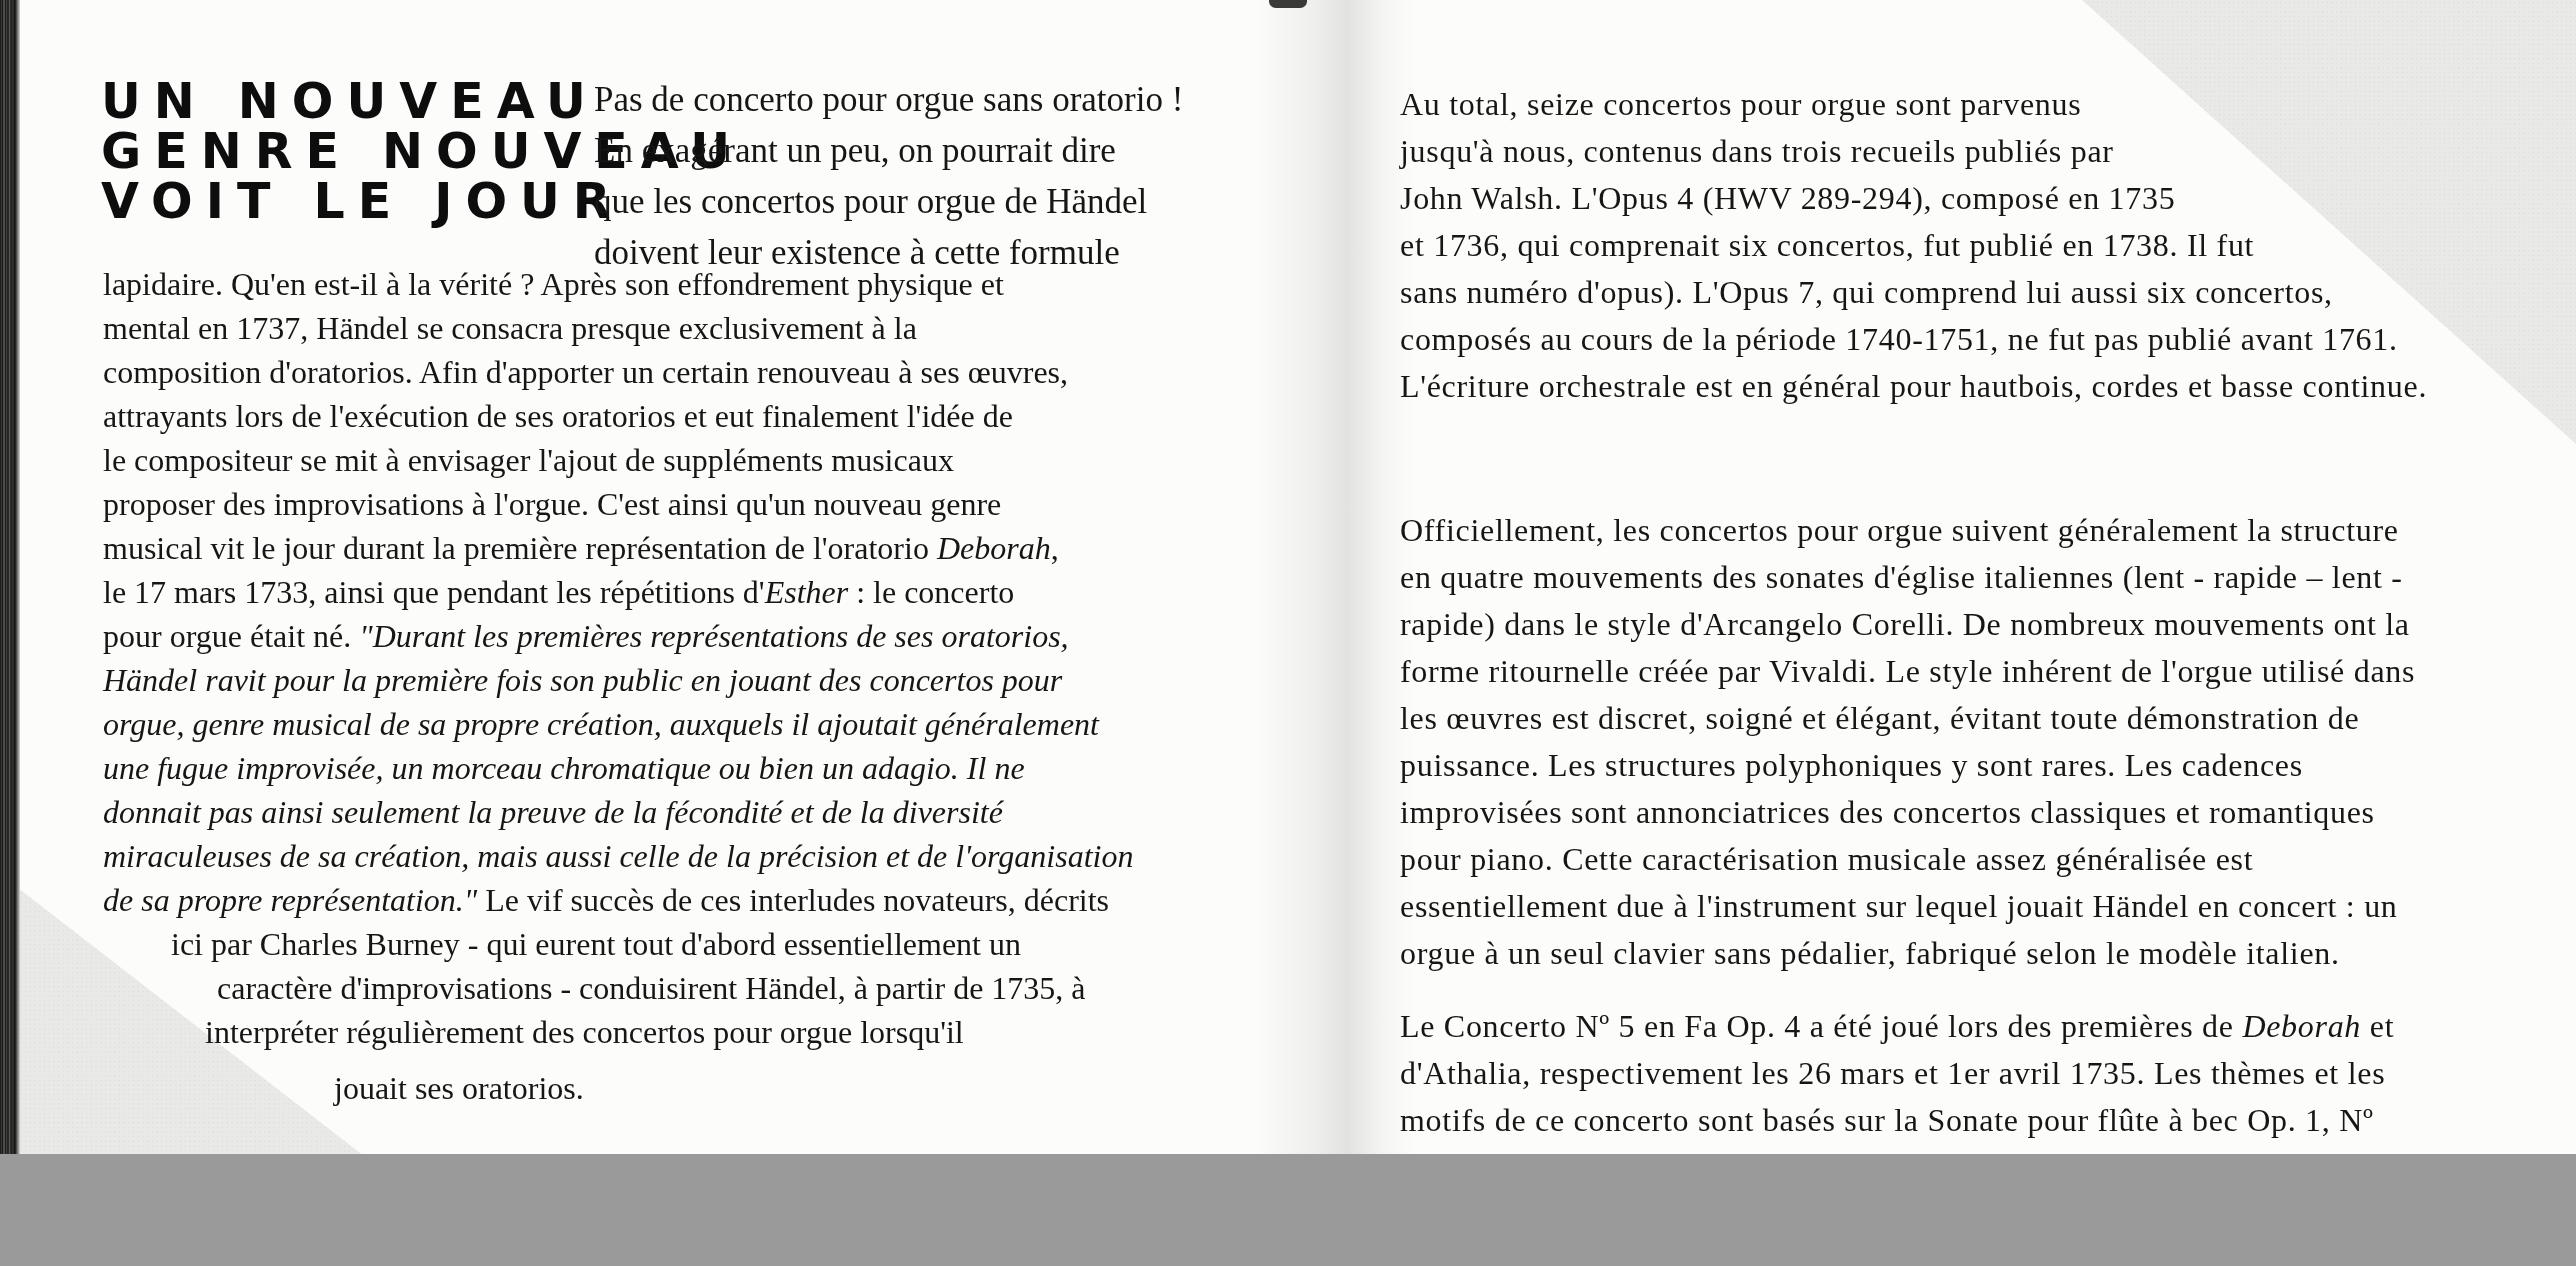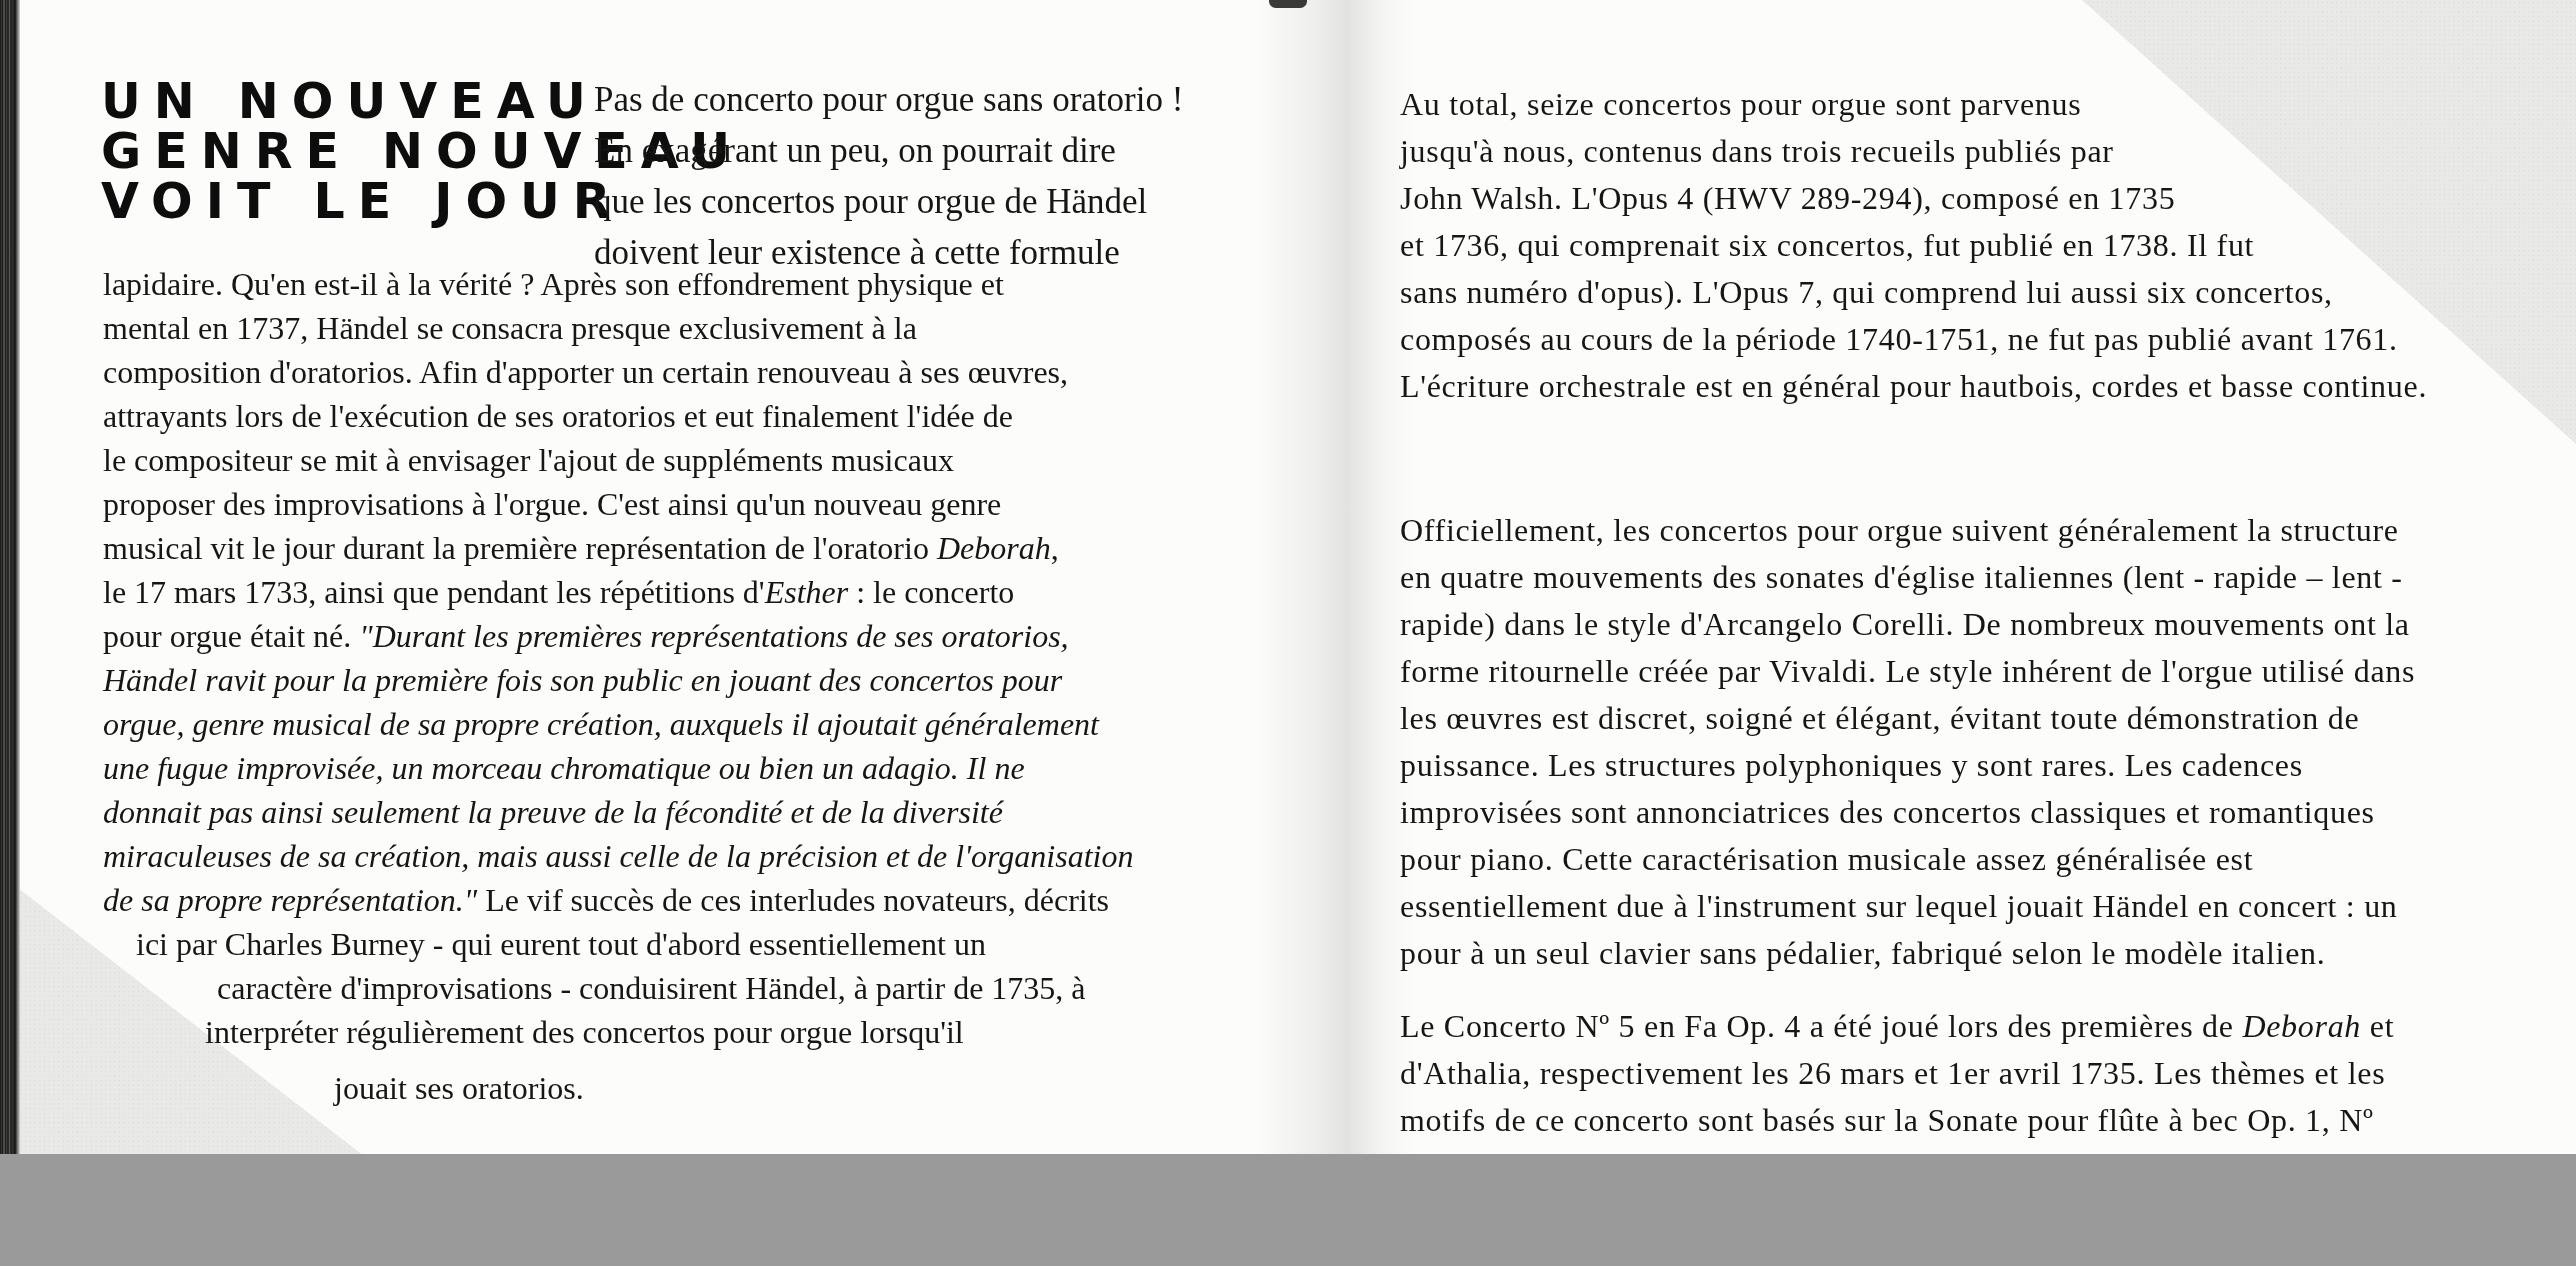--- a/index.html
+++ b/index.html
@@ -116,21 +116,21 @@
         <div class="tl"><span>proposer des improvisations à l'orgue. C'est ainsi qu'un nouveau genre</span></div>
         <div class="tl"><span>musical vit le jour durant la première représentation de l'oratorio </span><span style="font-style: italic;">Deborah</span><span>,</span></div>
         <div class="tl"><span>le 17 mars 1733, ainsi que pendant les répétitions d'</span><span style="font-style: italic;">Esther</span><span> : le concerto</span></div>
         <div class="tl"><span>pour orgue était né. </span><span style="font-style: italic;">"Durant les premières représentations de ses oratorios,</span></div>
         <div class="tl"><span style="font-style: italic;">Händel ravit pour la première fois son public en jouant des concertos pour</span></div>
         <div class="tl"><span style="font-style: italic;">orgue, genre musical de sa propre création, auxquels il ajoutait généralement</span></div>
         <div class="tl"><span style="font-style: italic;">une fugue improvisée, un morceau chromatique ou bien  un adagio. Il ne</span></div>
         <div class="tl"><span style="font-style: italic;">donnait pas ainsi seulement la preuve de la fécondité et de la diversité</span></div>
         <div class="tl"><span style="font-style: italic;">miraculeuses de sa création, mais aussi celle de la précision et de l'organisation</span></div>
         <div class="tl"><span style="font-style: italic;">de sa propre représentation." </span><span>Le vif succès de ces interludes novateurs, décrits</span></div>
-        <div class="tl" style="margin-left: 33px;"><span>ici par Charles Burney - qui eurent tout d'abord essentiellement un</span></div>
+        <div class="tl" style="margin-left: 68px;"><span>ici par Charles Burney - qui eurent tout d'abord essentiellement un</span></div>
         <div class="tl" style="margin-left: 114px;"><span>caractère d'improvisations - conduisirent Händel, à partir de 1735, à</span></div>
         <div class="tl" style="margin-left: 102px;"><span>interpréter régulièrement des concertos pour orgue lorsqu'il</span></div>
         <div class="tl" style="margin-left: 231px; margin-top: 12px;"><span>jouait ses oratorios.</span></div>
       </div>
   </div>
 
   <div>
     <div id="right-para-1" class="right-para">
         <div class="tl"><span>Au total, seize concertos pour orgue sont parvenus</span></div>
         <div class="tl"><span>jusqu'à nous, contenus dans trois recueils publiés par</span></div>
@@ -143,21 +143,21 @@
     <div id="right-para-2" class="right-para">
         <div class="tl"><span>Officiellement, les concertos pour orgue suivent généralement la structure</span></div>
         <div class="tl"><span>en quatre mouvements des sonates d'église  italiennes (lent - rapide – lent -</span></div>
         <div class="tl"><span>rapide) dans le style d'Arcangelo Corelli. De nombreux mouvements ont la</span></div>
         <div class="tl"><span>forme ritournelle créée par Vivaldi. Le style inhérent de l'orgue utilisé dans</span></div>
         <div class="tl"><span>les œuvres est discret, soigné et élégant, évitant toute démonstration de</span></div>
         <div class="tl"><span>puissance. Les structures polyphoniques y sont rares. Les cadences</span></div>
         <div class="tl"><span>improvisées sont annonciatrices des concertos classiques et romantiques</span></div>
         <div class="tl"><span>pour piano. Cette caractérisation musicale assez généralisée est</span></div>
         <div class="tl"><span>essentiellement due à l'instrument sur lequel jouait Händel en concert : un</span></div>
-        <div class="tl"><span>pour à un seul clavier sans pédalier, fabriqué selon le modèle italien.</span></div>
+        <div class="tl"><span>orgue à un seul clavier sans pédalier, fabriqué selon le modèle italien.</span></div>
       </div>
     <div id="right-para-3" class="right-para">
         <div class="tl"><span>Le Concerto Nº 5 en Fa Op. 4 a été joué lors des premières de </span><span style="font-style: italic;">Deborah</span><span> et</span></div>
         <div class="tl"><span>d'</span><span style="">Athalia</span><span>, respectivement les 26 mars et 1er avril  1735. Les thèmes et les</span></div>
         <div class="tl"><span>motifs de ce concerto sont basés sur la Sonate pour flûte à bec Op. 1, Nº</span></div>
         <div class="tl"><span>11. L'œuvre commence par une merveilleuse cantilène dans le </span><span style="font-style: italic;">Larghetto</span></div>
       </div>
   </div>
 
 </div>

